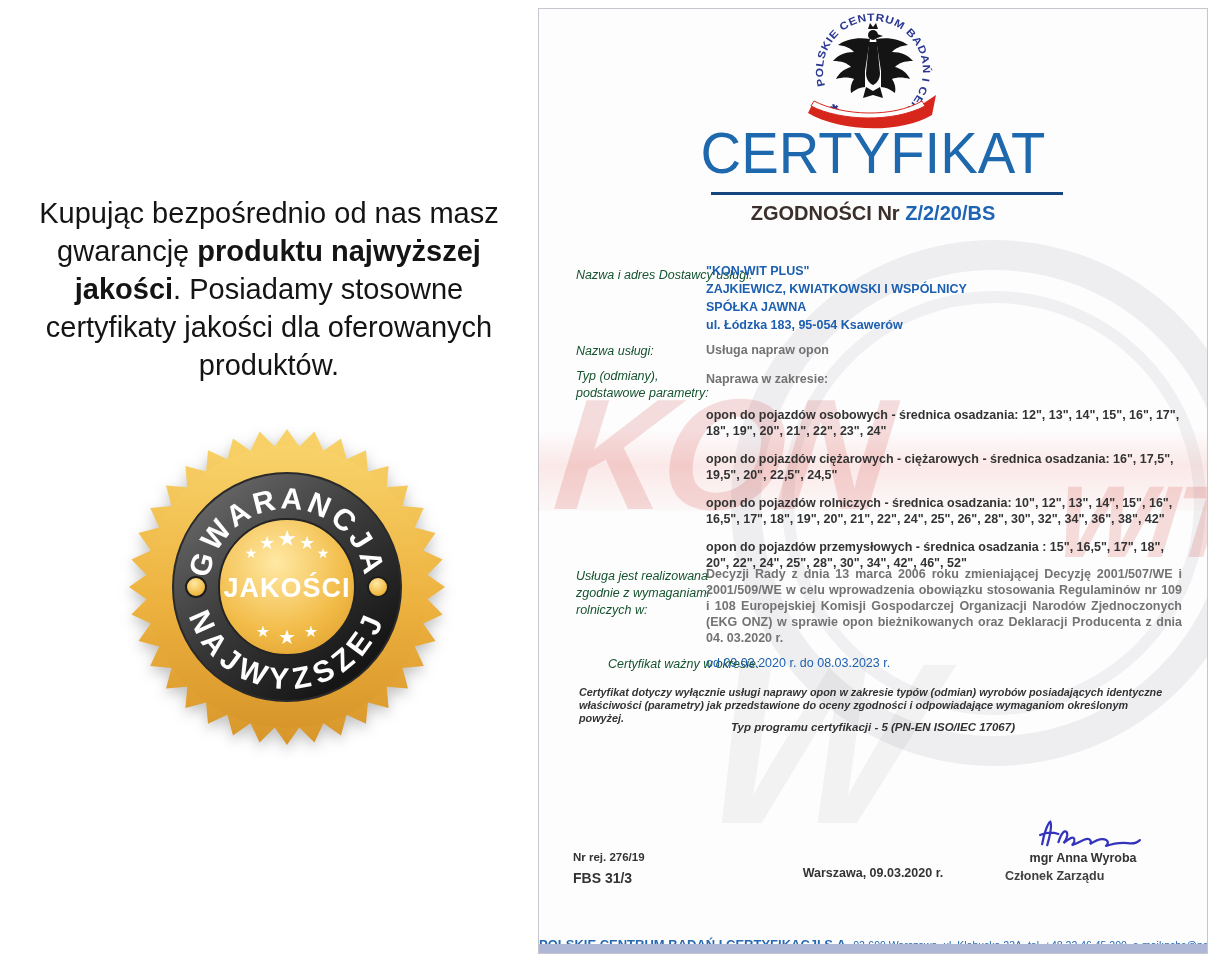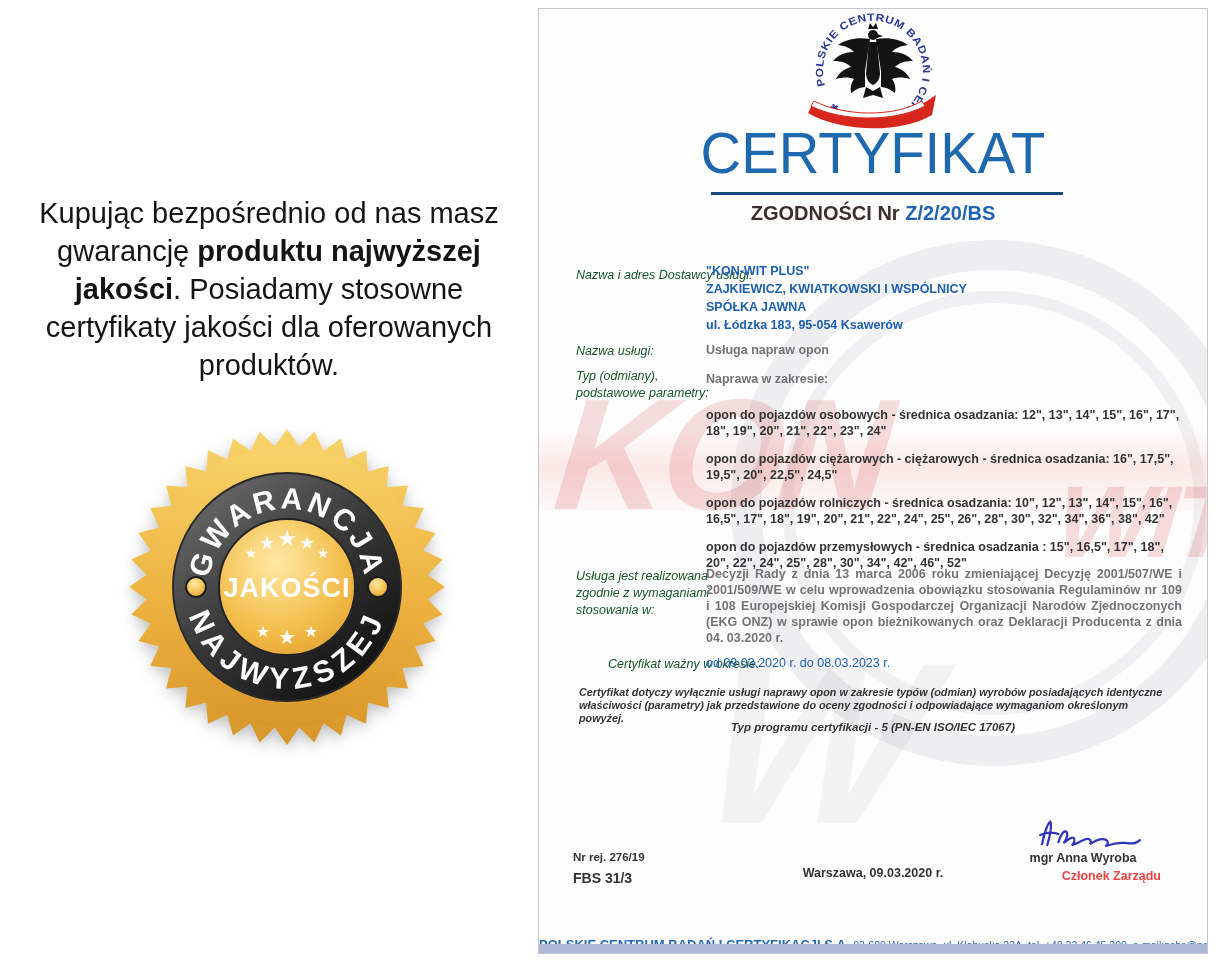--- a/index.html
+++ b/index.html
@@ -60,22 +60,22 @@
   .program{position:absolute;left:0;top:712px;width:100%;text-align:center;
      font-size:11.5px;font-style:italic;color:#333;font-weight:600;}
 
   .ref1{position:absolute;left:34px;top:842px;font-size:11.5px;color:#333;font-weight:600;text-align:right;}
   .ref2{position:absolute;left:34px;top:861px;font-size:14px;color:#333;font-weight:600;}
   .place{position:absolute;left:0;top:857px;width:100%;text-align:center;
      font-size:12.5px;color:#333;font-weight:600;}
   .signature{position:absolute;left:495px;top:808px;width:112px;height:36px;}
   .signer-name{position:absolute;left:466px;top:842px;width:156px;text-align:center;
      font-size:12.5px;color:#333;font-weight:600;}
-  .signer-title{position:absolute;left:466px;top:860px;width:156px;text-align:right;
-     font-size:12.5px;color:#ef4444;font-weight:600;}
+  .signer-title{position:absolute;left:466px;top:860px;width:156px;text-align:left;
+     font-size:12.5px;color:#404040;font-weight:600;}
 
   .footer{position:absolute;left:0;top:928px;width:100%;text-align:center;
      font-size:10.5px;color:#2668b2;white-space:nowrap;}
   .footer .fb{font-size:13px;font-weight:700;}
   .bottom-strip{position:absolute;left:0;bottom:0;width:100%;height:9px;background:#aeb8d6;}
 </style>
 </head>
 <body>
 
 <div class="intro"><span>Kupując bezpośrednio od nas masz gwarancję </span><b>produktu najwyższej jakości</b><span>. Posiadamy stosowne certyfikaty jakości dla oferowanych produktów.</span></div>
@@ -189,21 +189,21 @@
   <div class="scope">
     <p>opon do pojazdów osobowych -  średnica osadzania: 12", 13", 14", 15", 16", 17", 18", 19", 20", 21", 22", 23", 24"</p>
     <p>opon do pojazdów ciężarowych - ciężarowych -  średnica osadzania: 16", 17,5", 19,5", 20", 22,5", 24,5"</p>
     <p>opon do pojazdów rolniczych - średnica osadzania: 10", 12", 13", 14", 15", 16", 16,5", 17", 18", 19", 20", 21", 22", 24", 25", 26", 28", 30", 32", 34", 36", 38", 42"</p>
     <p>opon do pojazdów przemysłowych - średnica osadzania : 15", 16,5", 17", 18", 20", 22", 24", 25", 28", 30", 34", 42", 46", 52"</p>
   </div>
 
   <div class="lbl req-lbl">
     <div>Usługa jest realizowana</div>
     <div>zgodnie z wymaganiami</div>
-    <div>stosowania w:</div>
+    <div>rolniczych w:</div>
   </div>
   <div class="val req-val">Decyzji Rady z dnia 13 marca 2006 roku zmieniającej Decyzję 2001/507/WE i 2001/509/WE w celu wprowadzenia obowiązku stosowania Regulaminów nr 109 i 108 Europejskiej Komisji Gospodarczej Organizacji Narodów Zjednoczonych (EKG ONZ) w sprawie opon bieżnikowanych oraz Deklaracji Producenta z dnia 04. 03.2020 r.</div>
 
   <div class="lbl validity-lbl">Certyfikat ważny w okresie:</div>
   <div class="val blue validity-val">od 09.03.2020 r. do 08.03.2023 r.</div>
 
   <div class="disclaimer">Certyfikat dotyczy wyłącznie usługi naprawy opon w zakresie typów (odmian) wyrobów posiadających identyczne właściwości (parametry) jak przedstawione do oceny zgodności i odpowiadające wymaganiom określonym powyżej.</div>
   <div class="program">Typ programu certyfikacji - 5 (PN-EN ISO/IEC 17067)</div>
 
   <div class="ref1">Nr rej. 276/19</div>

